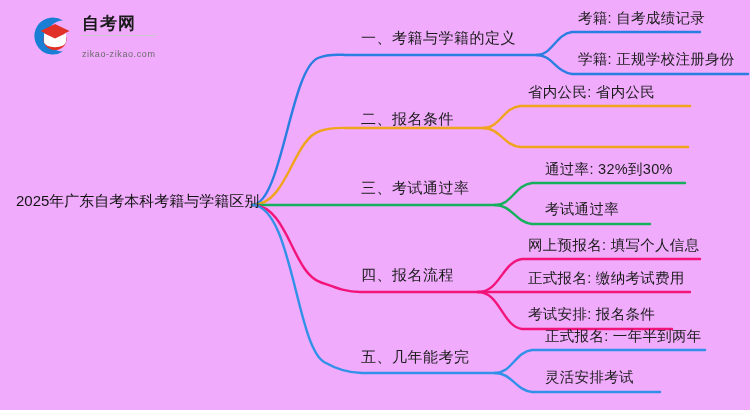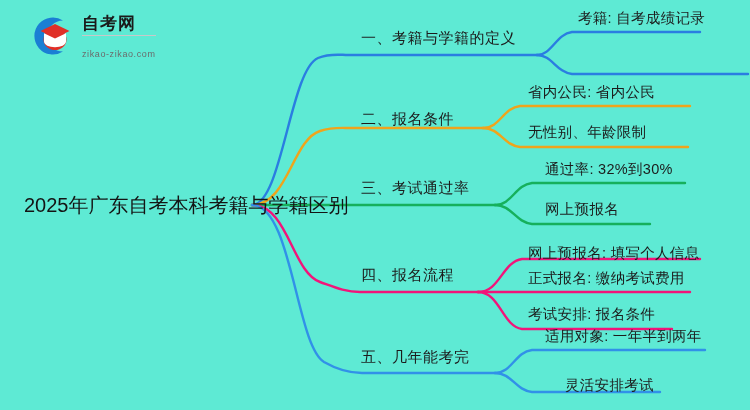--- a/index.html
+++ b/index.html
@@ -11,21 +11,21 @@
     height: 410px;
     background: #ffffff;
     font-family: "Liberation Sans", "DejaVu Sans", sans-serif;
     overflow: hidden;
     position: relative;
   }
   #stage {
     position: relative;
     width: 750px;
     height: 410px;
-    background: #5eead4;
+    background: #f0abfc;
   }
 
   
   #logo {
     position: absolute;
     left: 30px;
     top: 12px;
     width: 180px;
     height: 48px;
     display: flex;
@@ -72,23 +72,23 @@
   }
 
   
   .node-text {
     position: absolute;
     color: #1c1c1c;
     white-space: nowrap;
     font-family: "Liberation Sans", "DejaVu Sans", sans-serif;
   }
   #root-node {
-    left: 24px;
+    left: 16px;
     top: 192px;
-    font-size: 20px;
+    font-size: 15px;
     font-weight: normal;
     letter-spacing: 0px;
     color: #141414;
   }
   .branch-label {
     font-size: 15px;
     color: #1c1c1c;
     letter-spacing: 0.5px;
   }
   .leaf-label {
@@ -149,31 +149,31 @@
       <path d="M252,205 C292,205 296,345 324,362 C338,370 350,373 362,373 L495,373" fill="none" stroke="#3191e8" stroke-width="2.4" stroke-linecap="round"></path>
       <path d="M495,373 C512,373 515,352 532,350 L705,350" fill="none" stroke="#3191e8" stroke-width="2.4" stroke-linecap="round"></path>
       <path d="M495,373 C512,373 515,390 532,392 L660,392" fill="none" stroke="#3191e8" stroke-width="2.4" stroke-linecap="round"></path>
     </g>
   </svg>
 
   <div class="node-text" id="root-node">2025年广东自考本科考籍与学籍区别</div>
 
   <div class="node-text branch-label" style="left:361px; top:29px;">一、考籍与学籍的定义</div>
   <div class="node-text leaf-label" style="left:578px; top:9px;">考籍: 自考成绩记录</div>
+  <div class="node-text leaf-label" style="left:578px; top:50px;">学籍: 正规学校注册身份</div>
 
   <div class="node-text branch-label" style="left:361px; top:102px;margin-top:8px;">二、报名条件</div>
   <div class="node-text leaf-label" style="left:528px; top:83px;">省内公民: 省内公民</div>
-  <div class="node-text leaf-label" style="left:528px; top:123px;">无性别、年龄限制</div>
 
   <div class="node-text branch-label" style="left:361px; top:179px;">三、考试通过率</div>
   <div class="node-text leaf-label" style="left:545px; top:160px;">通过率: 32%到30%</div>
-  <div class="node-text leaf-label" style="left:545px; top:200px;">网上预报名</div>
+  <div class="node-text leaf-label" style="left:545px; top:200px;">考试通过率</div>
 
   <div class="node-text branch-label" style="left:361px; top:266px;">四、报名流程</div>
-  <div class="node-text leaf-label" style="left:528px; top:236px;margin-top:8px;">网上预报名: 填写个人信息</div>
+  <div class="node-text leaf-label" style="left:528px; top:236px;">网上预报名: 填写个人信息</div>
   <div class="node-text leaf-label" style="left:528px; top:269px;">正式报名: 缴纳考试费用</div>
   <div class="node-text leaf-label" style="left:528px; top:305px;">考试安排: 报名条件</div>
 
   <div class="node-text branch-label" style="left:361px; top:348px;">五、几年能考完</div>
-  <div class="node-text leaf-label" style="left:545px; top:327px;">适用对象: 一年半到两年</div>
-  <div class="node-text leaf-label" style="left:545px; top:376px;margin-left:20px;">灵活安排考试</div>
+  <div class="node-text leaf-label" style="left:545px; top:327px;">正式报名: 一年半到两年</div>
+  <div class="node-text leaf-label" style="left:545px; top:368px;">灵活安排考试</div>
 
 </div>
 
 </body></html>

